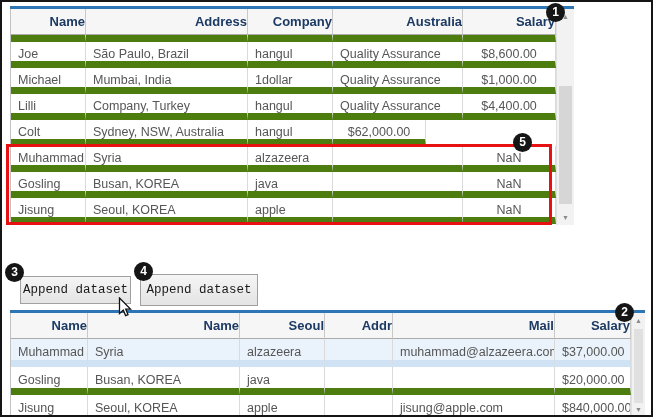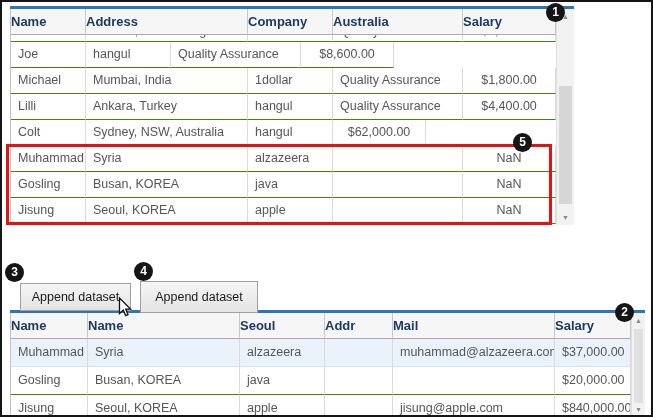--- a/index.html
+++ b/index.html
@@ -14,29 +14,29 @@
 
   
   .grid { position: absolute; }
   .bluebar { height: 3px; background: #2e75b6; width: 100%; }
   .gbody { display: flex; border-left: 1px solid #c2c2c2; background: #fff; }
 
   .hrow { display: flex; background: #f6f6f6; }
   .hcell {
     height: 26px; line-height: 25px;
     font-size: 13px; font-weight: bold; color: #1c3a63;
-    text-align: left;
+    text-align: right;
     border-right: 1px solid #c9c9c9; border-bottom: 1px solid #ababab;
     overflow: hidden; white-space: nowrap;
   }
   .row { display: flex; background: #fff; }
   .cell {
     font-size: 12.5px; color: #565656;
     padding: 0 7px; overflow: hidden; white-space: nowrap;
-    border-right: 1px solid #dadada; border-bottom: 1px solid #4d7c0f;
+    border-right: 1px solid #dadada; border-bottom: 7px solid #4d7c0f;
   }
   .g1 .cell { height: 26px; line-height: 25px; }
   .g2 .cell { height: 28px; line-height: 27px; }
   .num { text-align: center; }
   .sel .cell { background: #eaf3fb; border-bottom-color: #cfe3f4; }
 
   
   .sliver { display: flex; }
   .sliver .cell { height: 7px; padding: 0 7px; }
   .sliver .cell span { display: block; margin-top: -16px; line-height: 25px; }
@@ -82,22 +82,22 @@
   .b2 { left: 613px; top: 301px; }
   .b3 { left: 3px;   top: 261px; }
   .b4 { left: 132px; top: 260px; }
   .b5 { left: 511px; top: 131px; }
 
   
   .btn {
     position: absolute;
     background: linear-gradient(#f5f5f5, #e4e4e4);
     border: 1px solid #a0a0a0;
-    font-family: Liberation Sans, sans-serif; font-size: 12.5px; color: #1a1a1a;
-    text-align: center; z-index: 4; margin-top: 7px;
+    font-family: Liberation Mono, monospace; font-size: 12.5px; color: #1a1a1a;
+    text-align: center; z-index: 4;
   }
   .btn1 { left: 18px; top: 274px; width: 111px; height: 28px; line-height: 26px; }
   .btn2 { left: 138px; top: 272px; width: 118px; height: 32px; padding-top: 1px; line-height: 15px; }
 
   
   .cursor { position: absolute; left: 116px; top: 295px; z-index: 12; pointer-events: none; }
 </style>
 </head>
 <body>
 
@@ -126,34 +126,35 @@
         <div class="cell g1c3">
             <span>Quality Assurance</span>
           </div>
         <div class="cell g1c4 num">
             <span>$3,600.00</span>
           </div>
       </div>
 
       <div class="row">
         <div class="cell g1c0">Joe</div>
+        <div class="cell g1c1">São Paulo, Brazil</div>
         <div class="cell g1c2">hangul</div>
         <div class="cell g1c3">Quality Assurance</div>
         <div class="cell g1c4 num">$8,600.00</div>
       </div>
       <div class="row">
         <div class="cell g1c0">Michael</div>
         <div class="cell g1c1">Mumbai, India</div>
         <div class="cell g1c2">1dollar</div>
         <div class="cell g1c3">Quality Assurance</div>
-        <div class="cell g1c4 num">$1,800.00</div>
+        <div class="cell g1c4 num">$1,000.00</div>
       </div>
       <div class="row">
         <div class="cell g1c0">Lilli</div>
-        <div class="cell g1c1">Ankara, Turkey</div>
+        <div class="cell g1c1">Company, Turkey</div>
         <div class="cell g1c2">hangul</div>
         <div class="cell g1c3">Quality Assurance</div>
         <div class="cell g1c4 num">$4,400.00</div>
       </div>
       <div class="row">
         <div class="cell g1c0">Colt</div>
         <div class="cell g1c1">Sydney, NSW, Australia</div>
         <div class="cell g1c2">hangul</div>
         <div class="cell g1c4 num">$62,000.00</div>
       </div>

